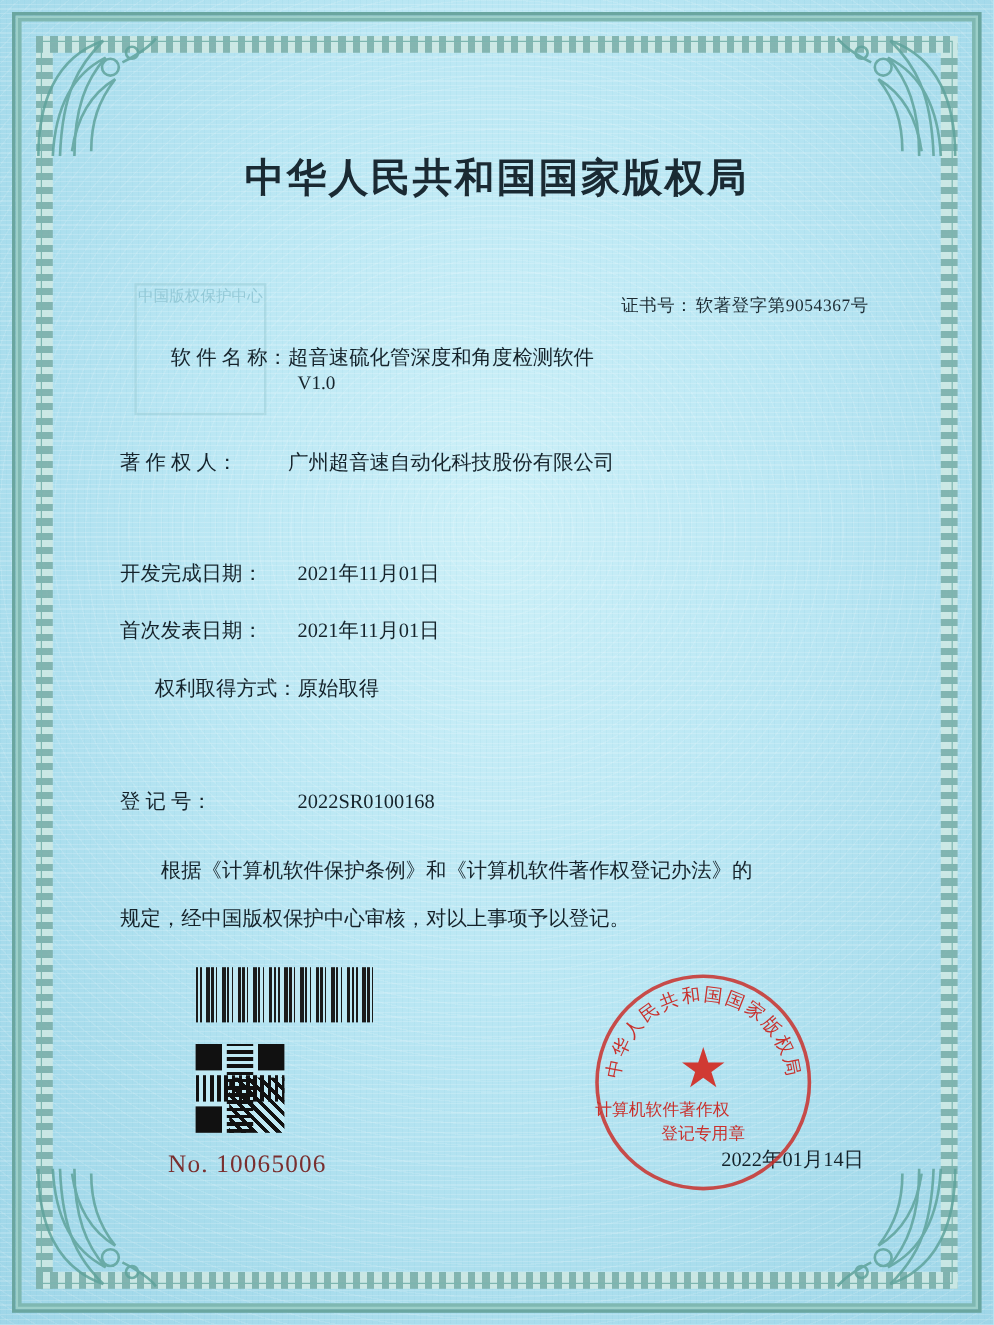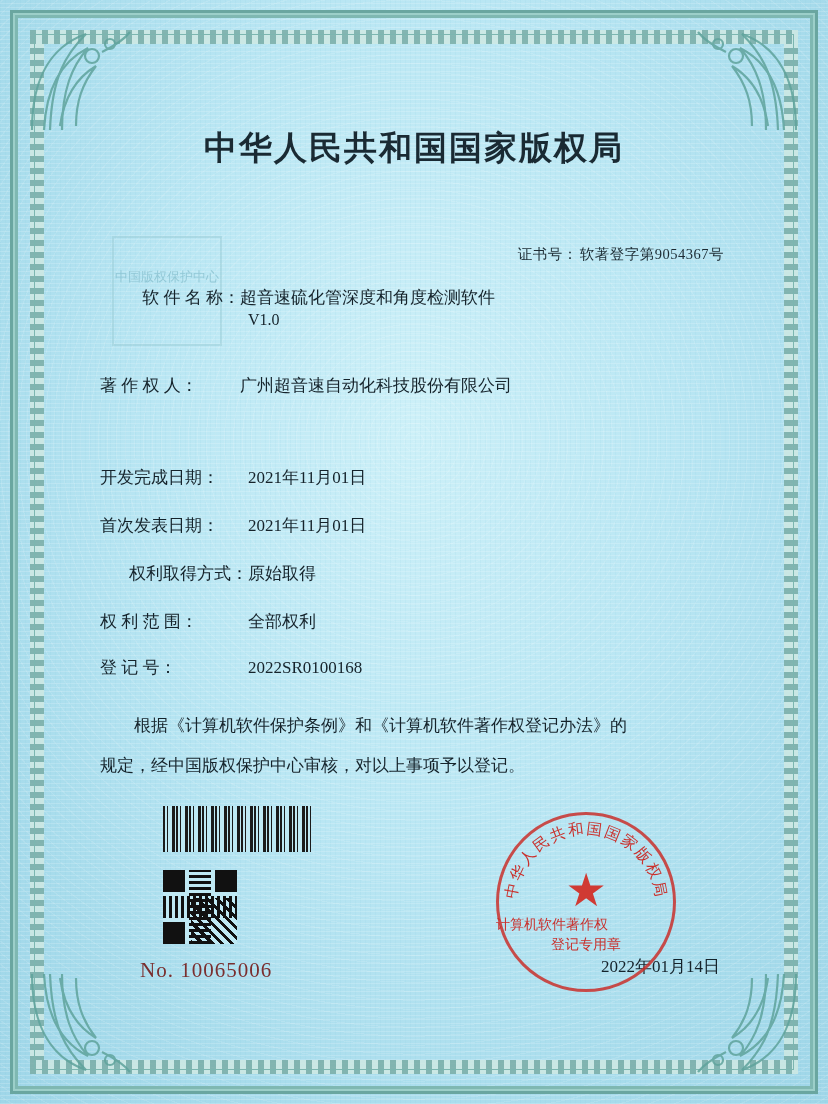--- a/index.html
+++ b/index.html
@@ -121,21 +121,21 @@
   .seal .ring{position:absolute;inset:0;border:3px solid #c9302c;border-radius:50%;opacity:.85;}
   .seal .star{position:absolute;left:50%;top:44%;transform:translate(-50%,-50%);font-size:46px;color:#d03a33;line-height:1;}
   .seal .arc{position:absolute;left:0;top:0;width:180px;height:180px;}
   .seal .arc text{font-size:15.5px;fill:#c9302c;font-family:"DejaVu Serif","Liberation Serif",serif;letter-spacing:2px;}
   .seal .l1{position:absolute;left:0;top:104px;width:180px;font-size:14px;color:#c9302c;}
   .seal .l2{position:absolute;left:0;top:124px;width:180px;text-align:center;font-size:14px;color:#c9302c;}
 
   .watermark{
     position:absolute;left:112px;top:236px;width:110px;height:110px;
     border:2px solid rgba(150,200,210,.55);color:rgba(120,180,195,.75);
-    font-size:13px;line-height:18px;text-align:center;padding-top:30px;box-sizing:border-box;
+    font-size:13px;line-height:18px;text-align:center;box-sizing:border-box;
     opacity:.8;
   }
 </style>
 </head>
 <body>
 
 <div class="page">
   <div class="texture"></div>
   <div class="texture2"></div>
 
@@ -203,23 +203,20 @@
     </div>
 
     <div class="field f-dev">
       <span class="label">开发完成日期：</span><span class="value">2021年11月01日</span>
     </div>
     <div class="field f-pub">
       <span class="label">首次发表日期：</span><span class="value">2021年11月01日</span>
     </div>
     <div class="field f-way">
       <span class="label">权利取得方式：</span><span class="value">原始取得</span>
-    </div>
-    <div class="field f-scope">
-      <span class="label">权 利 范 围：</span><span class="value">全部权利</span>
     </div>
     <div class="field f-reg">
       <span class="label">登 记 号：</span><span class="value">2022SR0100168</span>
     </div>
 
     <div class="para">
       <span class="indent"></span><span>根据《计算机软件保护条例》和《计算机软件著作权登记办法》的</span><br>
       <span>规定，经中国版权保护中心审核，对以上事项予以登记。</span>
     </div>
 

